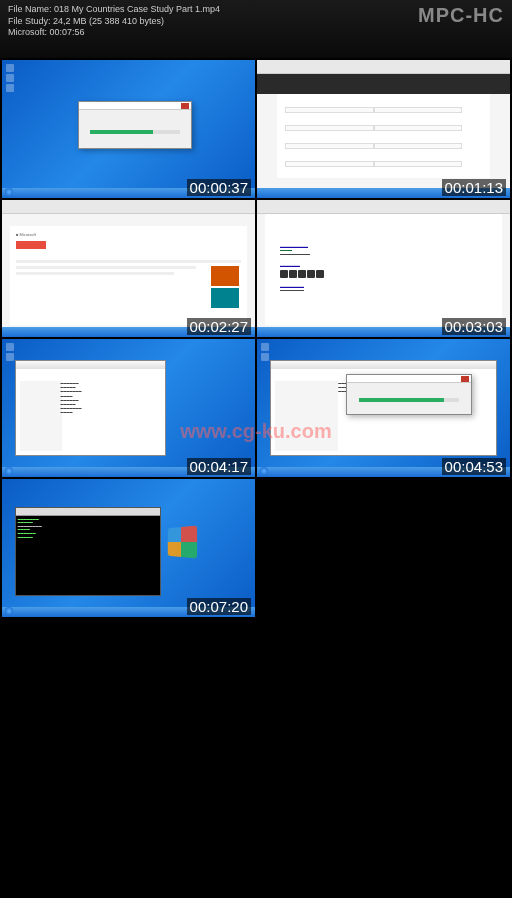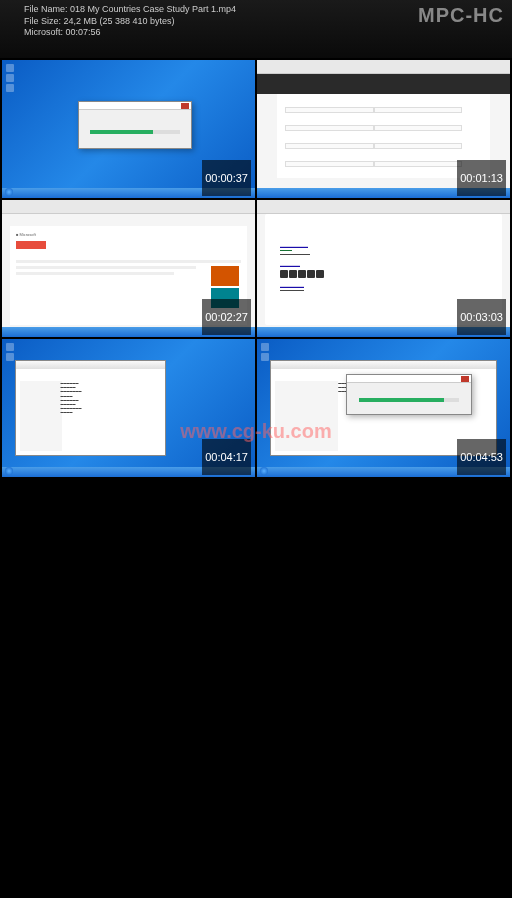--- a/index.html
+++ b/index.html
@@ -1,25 +1,25 @@
 <!DOCTYPE html>
 <html><head>
 <meta charset="utf-8">
 <style>
 *{margin:0;padding:0;box-sizing:border-box}
 body{width:512px;height:898px;background:#000;font-family:Arial,sans-serif;overflow:hidden;position:relative}
-.header{position:absolute;top:0;left:0;right:0;height:58px;background:linear-gradient(180deg,#1a1a1a 0%,#0a0a0a 100%);padding:4px 24px;color:#ccc;font-size:9px;line-height:1.3}
+.header{position:absolute;top:0;left:0;right:0;height:58px;background:linear-gradient(180deg,#1a1a1a 0%,#0a0a0a 100%);padding:4px 8px;color:#ccc;font-size:9px;line-height:1.3}
 .header-info{float:left}
 .header-info div{white-space:nowrap}
 .header-logo{position:absolute;right:8px;top:2px;font-size:20px;font-weight:bold;color:#888;letter-spacing:1px}
 .grid-area{position:absolute;top:58px;left:0;right:0;bottom:0;display:grid;grid-template-columns:1fr 1fr;grid-template-rows:repeat(6,1fr);gap:2px;padding:2px;background:#000}
 .thumb{position:relative;background:#1a6dd4;overflow:hidden}
 .thumb-desktop{background:linear-gradient(135deg,#0a5cc4 0%,#2488e8 50%,#0a5cc4 100%)}
 .thumb-web{background:#f5f5f5}
-.thumb-ts{position:absolute;bottom:2px;right:4px;font-size:11px;color:#fff;background:rgba(0,0,0,0.6);padding:12px 3px;z-index:10}
+.thumb-ts{position:absolute;bottom:2px;right:4px;font-size:15px;color:#fff;background:rgba(0,0,0,0.6);padding:0 3px;z-index:10}
 .taskbar{position:absolute;bottom:0;left:0;right:0;height:10px;background:linear-gradient(180deg,#4a9de8 0%,#1a6dd4 100%)}
 .win-orb{position:absolute;bottom:2px;left:3px;width:8px;height:8px;background:radial-gradient(circle,#5ab0ff 0%,#0a5cc4 100%);border-radius:50%}
 .browser-bar{position:absolute;top:0;left:0;right:0;height:14px;background:#e8e8e8;border-bottom:1px solid #ccc}
 .browser-content{position:absolute;top:14px;left:8px;right:8px;bottom:12px;background:#fff;border-radius:2px}
 .dark-band{position:absolute;top:14px;left:0;right:0;height:20px;background:#2a2a2a}
 .dialog{position:absolute;top:30%;left:30%;width:45%;height:35%;background:#f0f0f0;border:1px solid #888;box-shadow:2px 2px 6px rgba(0,0,0,0.3)}
 .dialog-title{height:8px;background:#fff;border-bottom:1px solid #ccc;position:relative}
 .dialog-close{position:absolute;right:2px;top:1px;width:8px;height:6px;background:#c0392b}
 .progress-bar{position:absolute;top:60%;left:10%;right:10%;height:4px;background:#ddd}
 .progress-fill{height:100%;width:70%;background:#27ae60}
@@ -54,21 +54,21 @@
 .form-page{position:absolute;top:34px;left:20px;right:20px;bottom:20px;background:#fff;padding:8px}
 .form-field{height:6px;background:#fafafa;border:1px solid #ddd;margin-bottom:3px;width:45%;display:inline-block}
 .watermark{position:absolute;top:48%;left:50%;transform:translate(-50%,-50%);font-size:20px;color:rgba(255,100,100,0.5);font-weight:bold;z-index:100;pointer-events:none;white-space:nowrap}
 </style>
 </head>
 <body>
 
 <div class="header">
   <div class="header-info">
     <div><span>File Name:</span> <span>018 My Countries Case Study Part 1.mp4</span></div>
-    <div><span>File Size:</span> <span>24,2 MB (25 388 410 bytes)</span></div>
+    <div><span>File Study:</span> <span>24,2 MB (25 388 410 bytes)</span></div>
     <div><span>Microsoft:</span> <span>00:07:56</span></div>
   </div>
   <div class="header-logo">MPC-HC</div>
 </div>
 
 <div class="watermark">www.cg-ku.com</div>
 
 <div class="grid-area">
 
   <div class="thumb thumb-desktop">
@@ -202,14 +202,25 @@
     </div>
     <div class="taskbar">
         <div class="win-orb"></div>
       </div>
     <div class="thumb-ts">00:04:53</div>
   </div>
 
 
 
 
+  <div class="thumb thumb-desktop">
+    <div class="win-logo" style="left:65%"></div>
+    <div class="terminal" style="left:5%;width:58%;height:65%">
+      <div class="terminal-title"></div>
+      <div class="terminal-text" style="color:#6f6">▬▬▬▬▬▬▬<br>▬▬▬▬▬<br><span style="color:#ccc">▬▬▬▬▬▬▬▬</span><br>▬▬▬▬<br>▬▬▬▬▬▬<br>▬▬▬▬▬</div>
+    </div>
+    <div class="taskbar">
+        <div class="win-orb"></div>
+      </div>
+    <div class="thumb-ts">00:07:20</div>
+  </div>
 
 </div>
 
 </body></html>

